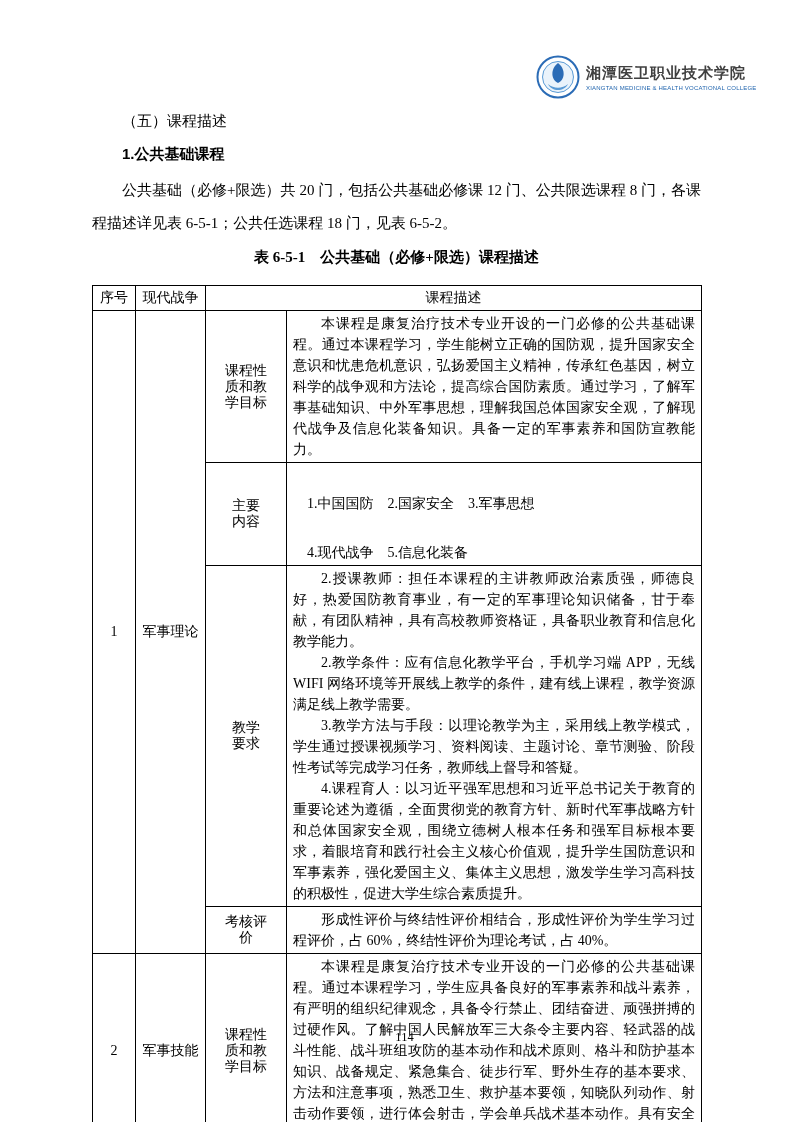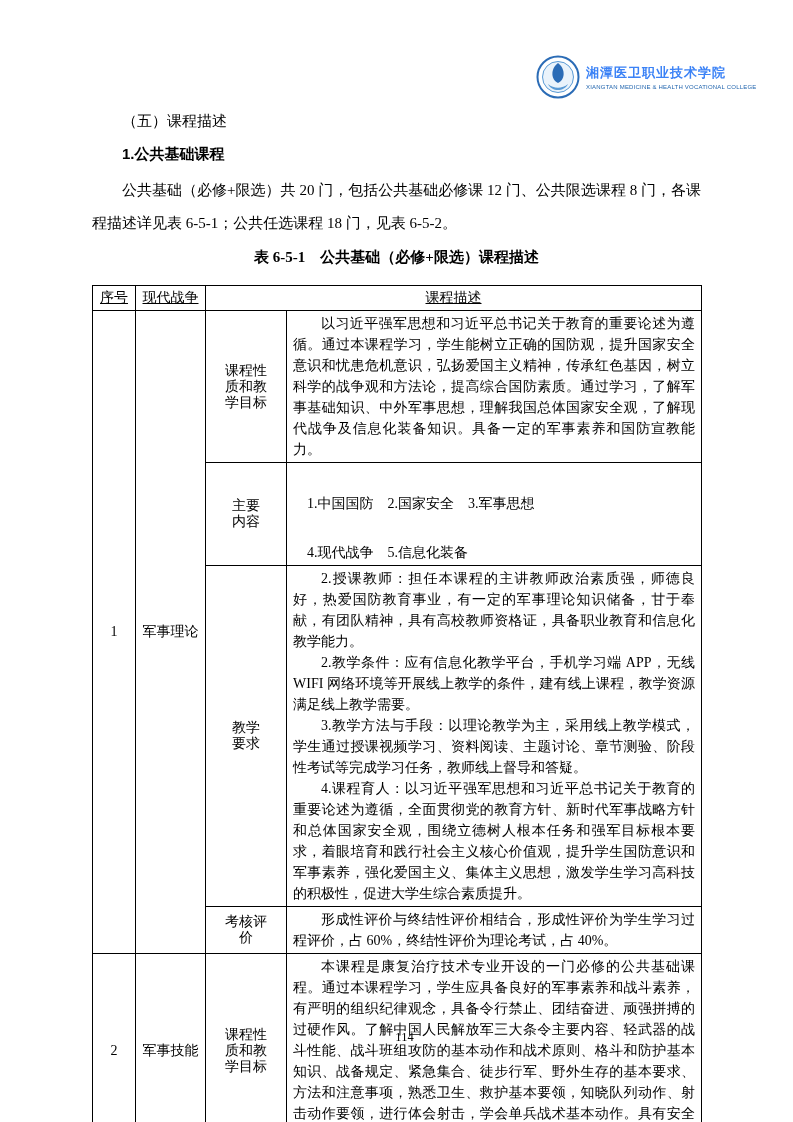--- a/index.html
+++ b/index.html
@@ -15,21 +15,21 @@
   }
   
   .logo {
     position:absolute; top:55px; left:536px;
     display:flex; align-items:center; gap:6px;
     width:190px;
   }
   .logo-mark { flex:0 0 auto; width:44px; height:44px; }
   .logo-text { display:flex; flex-direction:column; }
   .logo-title {
-    font-size:13px; font-weight:bold; color:#3b82f6;
+    font-size:15px; font-weight:bold; color:#404040;
     letter-spacing:1px; white-space:nowrap;
   }
   .logo-subtitle {
     font-size:6px; color:#1f63ad; letter-spacing:0.2px;
     margin-top:2px; white-space:nowrap;
     font-family:"Liberation Sans", sans-serif;
   }
   
   .content { padding:112px 92px 0 92px; }
   .h-section { font-size:15px; text-indent:2em; margin-bottom:14px; }
@@ -54,21 +54,21 @@
   }
   .col-no { width:43px; } .col-name { width:70px; }
   .col-label { width:81px; } .col-content { width:415px; }
   .cell-center { text-align:center; padding:3px 2px; }
   .sec-label {
     text-align:center; white-space:pre-line; line-height:16px; padding:3px 2px;
   }
   .cell-content { padding:2px 6px; }
   .para { text-align:justify; text-indent:2em; line-height:21px; }
   .list-line { text-indent:1em; line-height:21px;margin-top:28px; }
-  .thead td { text-align:center; padding:3px 2px;text-decoration:underline; }
+  .thead td { text-align:center; padding:3px 2px; }
   
   .page-number {
     position:absolute; top:1030px; left:8px; width:100%;
     text-align:center; font-size:12.5px;
   }
 </style>
 </head>
 <body>
 
 <div class="page">
@@ -109,21 +109,21 @@
           <td colspan="2">课程描述</td>
         </tr>
 
         <tr>
           <td rowspan="4" class="cell-center">1</td>
           <td rowspan="4" class="cell-center">军事理论</td>
           <td class="sec-label">课程性
 质和教
 学目标</td>
           <td class="cell-content">
-            <p class="para">以习近平强军思想和习近平总书记关于教育的重要论述为遵循。通过本课程学习，学生能树立正确的国防观，提升国家安全意识和忧患危机意识，弘扬爱国主义精神，传承红色基因，树立科学的战争观和方法论，提高综合国防素质。通过学习，了解军事基础知识、中外军事思想，理解我国总体国家安全观，了解现代战争及信息化装备知识。具备一定的军事素养和国防宣教能力。</p>
+            <p class="para">本课程是康复治疗技术专业开设的一门必修的公共基础课程。通过本课程学习，学生能树立正确的国防观，提升国家安全意识和忧患危机意识，弘扬爱国主义精神，传承红色基因，树立科学的战争观和方法论，提高综合国防素质。通过学习，了解军事基础知识、中外军事思想，理解我国总体国家安全观，了解现代战争及信息化装备知识。具备一定的军事素养和国防宣教能力。</p>
           </td>
         </tr>
         <tr>
           <td class="sec-label">主要
 内容</td>
           <td class="cell-content">
             <p class="list-line">1.中国国防　2.国家安全　3.军事思想</p>
             <p class="list-line">4.现代战争　5.信息化装备</p>
           </td>
         </tr>

